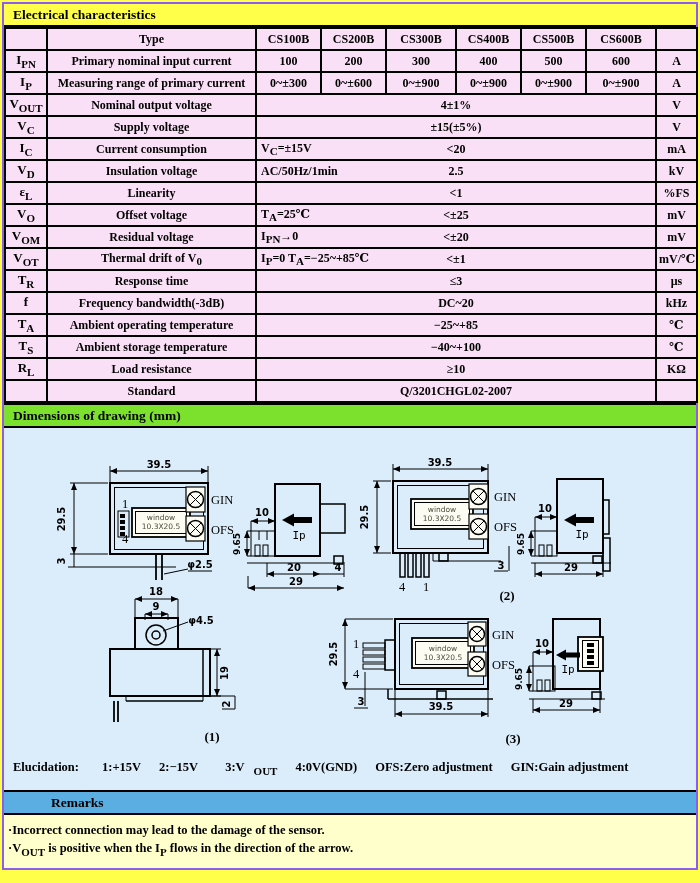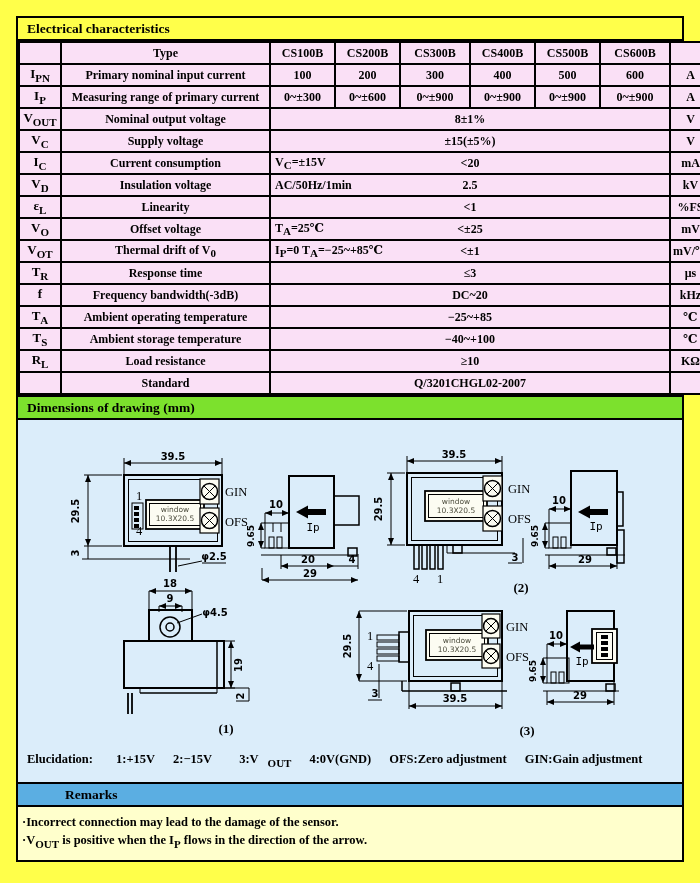--- a/index.html
+++ b/index.html
@@ -1,21 +1,21 @@
 <!DOCTYPE html>
 <html><head>
 <meta charset="utf-8">
 <style>
   html,body{margin:0;padding:0;}
   body{
     width:700px;background:#ffff4a;
     font-family:"Liberation Serif","DejaVu Serif",serif;
     -webkit-font-smoothing:antialiased;
   }
-  .frame{margin:16px;border:2px solid #000000;background:#0c4a6e;}
+  .frame{margin:2px;border:2px solid #8b5cf6;background:#0c4a6e;}
   .secbar{height:21px;line-height:21px;padding-left:9px;
     font-weight:bold;font-size:13.5px;color:#000;border-bottom:2px solid #000;}
   .bar-yellow{background:#ffff4a;}
   .bar-green{background:#7ce12d;border-top:2px solid #000;}
   .bar-blue{background:#5baee2;border-top:2px solid #000;padding-left:47px;}
   table.spec{border-collapse:collapse;table-layout:fixed;width:692px;
     background:#fae0f6;font-weight:bold;font-size:12px;}
   table.spec td{border:2px solid #000;height:20px;padding:0 2px;
     text-align:center;vertical-align:middle;overflow:hidden;white-space:nowrap;}
   td.sym{font-size:13px;}
@@ -97,21 +97,21 @@
       <td>0~±600</td>
       <td>0~±900</td>
       <td>0~±900</td>
       <td>0~±900</td>
       <td>0~±900</td>
       <td>A</td>
     </tr>
     <tr>
       <td class="sym"><span>V</span><sub>OUT</sub></td>
       <td class="param">Nominal output voltage</td>
-      <td colspan="6">8±1%</td>
+      <td colspan="6">4±1%</td>
       <td>V</td>
     </tr>
     <tr>
       <td class="sym"><span>V</span><sub>C</sub></td>
       <td class="param">Supply voltage</td>
       <td colspan="6">±15(±5%)</td>
       <td>V</td>
     </tr>
     <tr>
       <td class="sym"><span>I</span><sub>C</sub></td>
@@ -136,20 +136,29 @@
       <td class="param">Linearity</td>
       <td colspan="6">&lt;1</td>
       <td>%FS</td>
     </tr>
     <tr>
       <td class="sym"><span>V</span><sub>O</sub></td>
       <td class="param">Offset voltage</td>
       <td colspan="6" class="condcell">
         <span class="cond"><span>T</span><sub>A</sub><span>=25℃</span></span>
         <span class="val">&lt;±25</span>
+      </td>
+      <td>mV</td>
+    </tr>
+    <tr>
+      <td class="sym"><span>V</span><sub>OM</sub></td>
+      <td class="param">Residual voltage</td>
+      <td colspan="6" class="condcell">
+        <span class="cond"><span>I</span><sub>PN</sub><span>→0</span></span>
+        <span class="val">&lt;±20</span>
       </td>
       <td>mV</td>
     </tr>
     <tr>
       <td class="sym"><span>V</span><sub>OT</sub></td>
       <td class="param"><span>Thermal drift of V</span><sub>0</sub></td>
       <td colspan="6" class="condcell">
         <span class="cond"><span>I</span><sub>P</sub><span>=0 T</span><sub>A</sub><span>=−25~+85℃</span></span>
         <span class="val">&lt;±1</span>
       </td>

